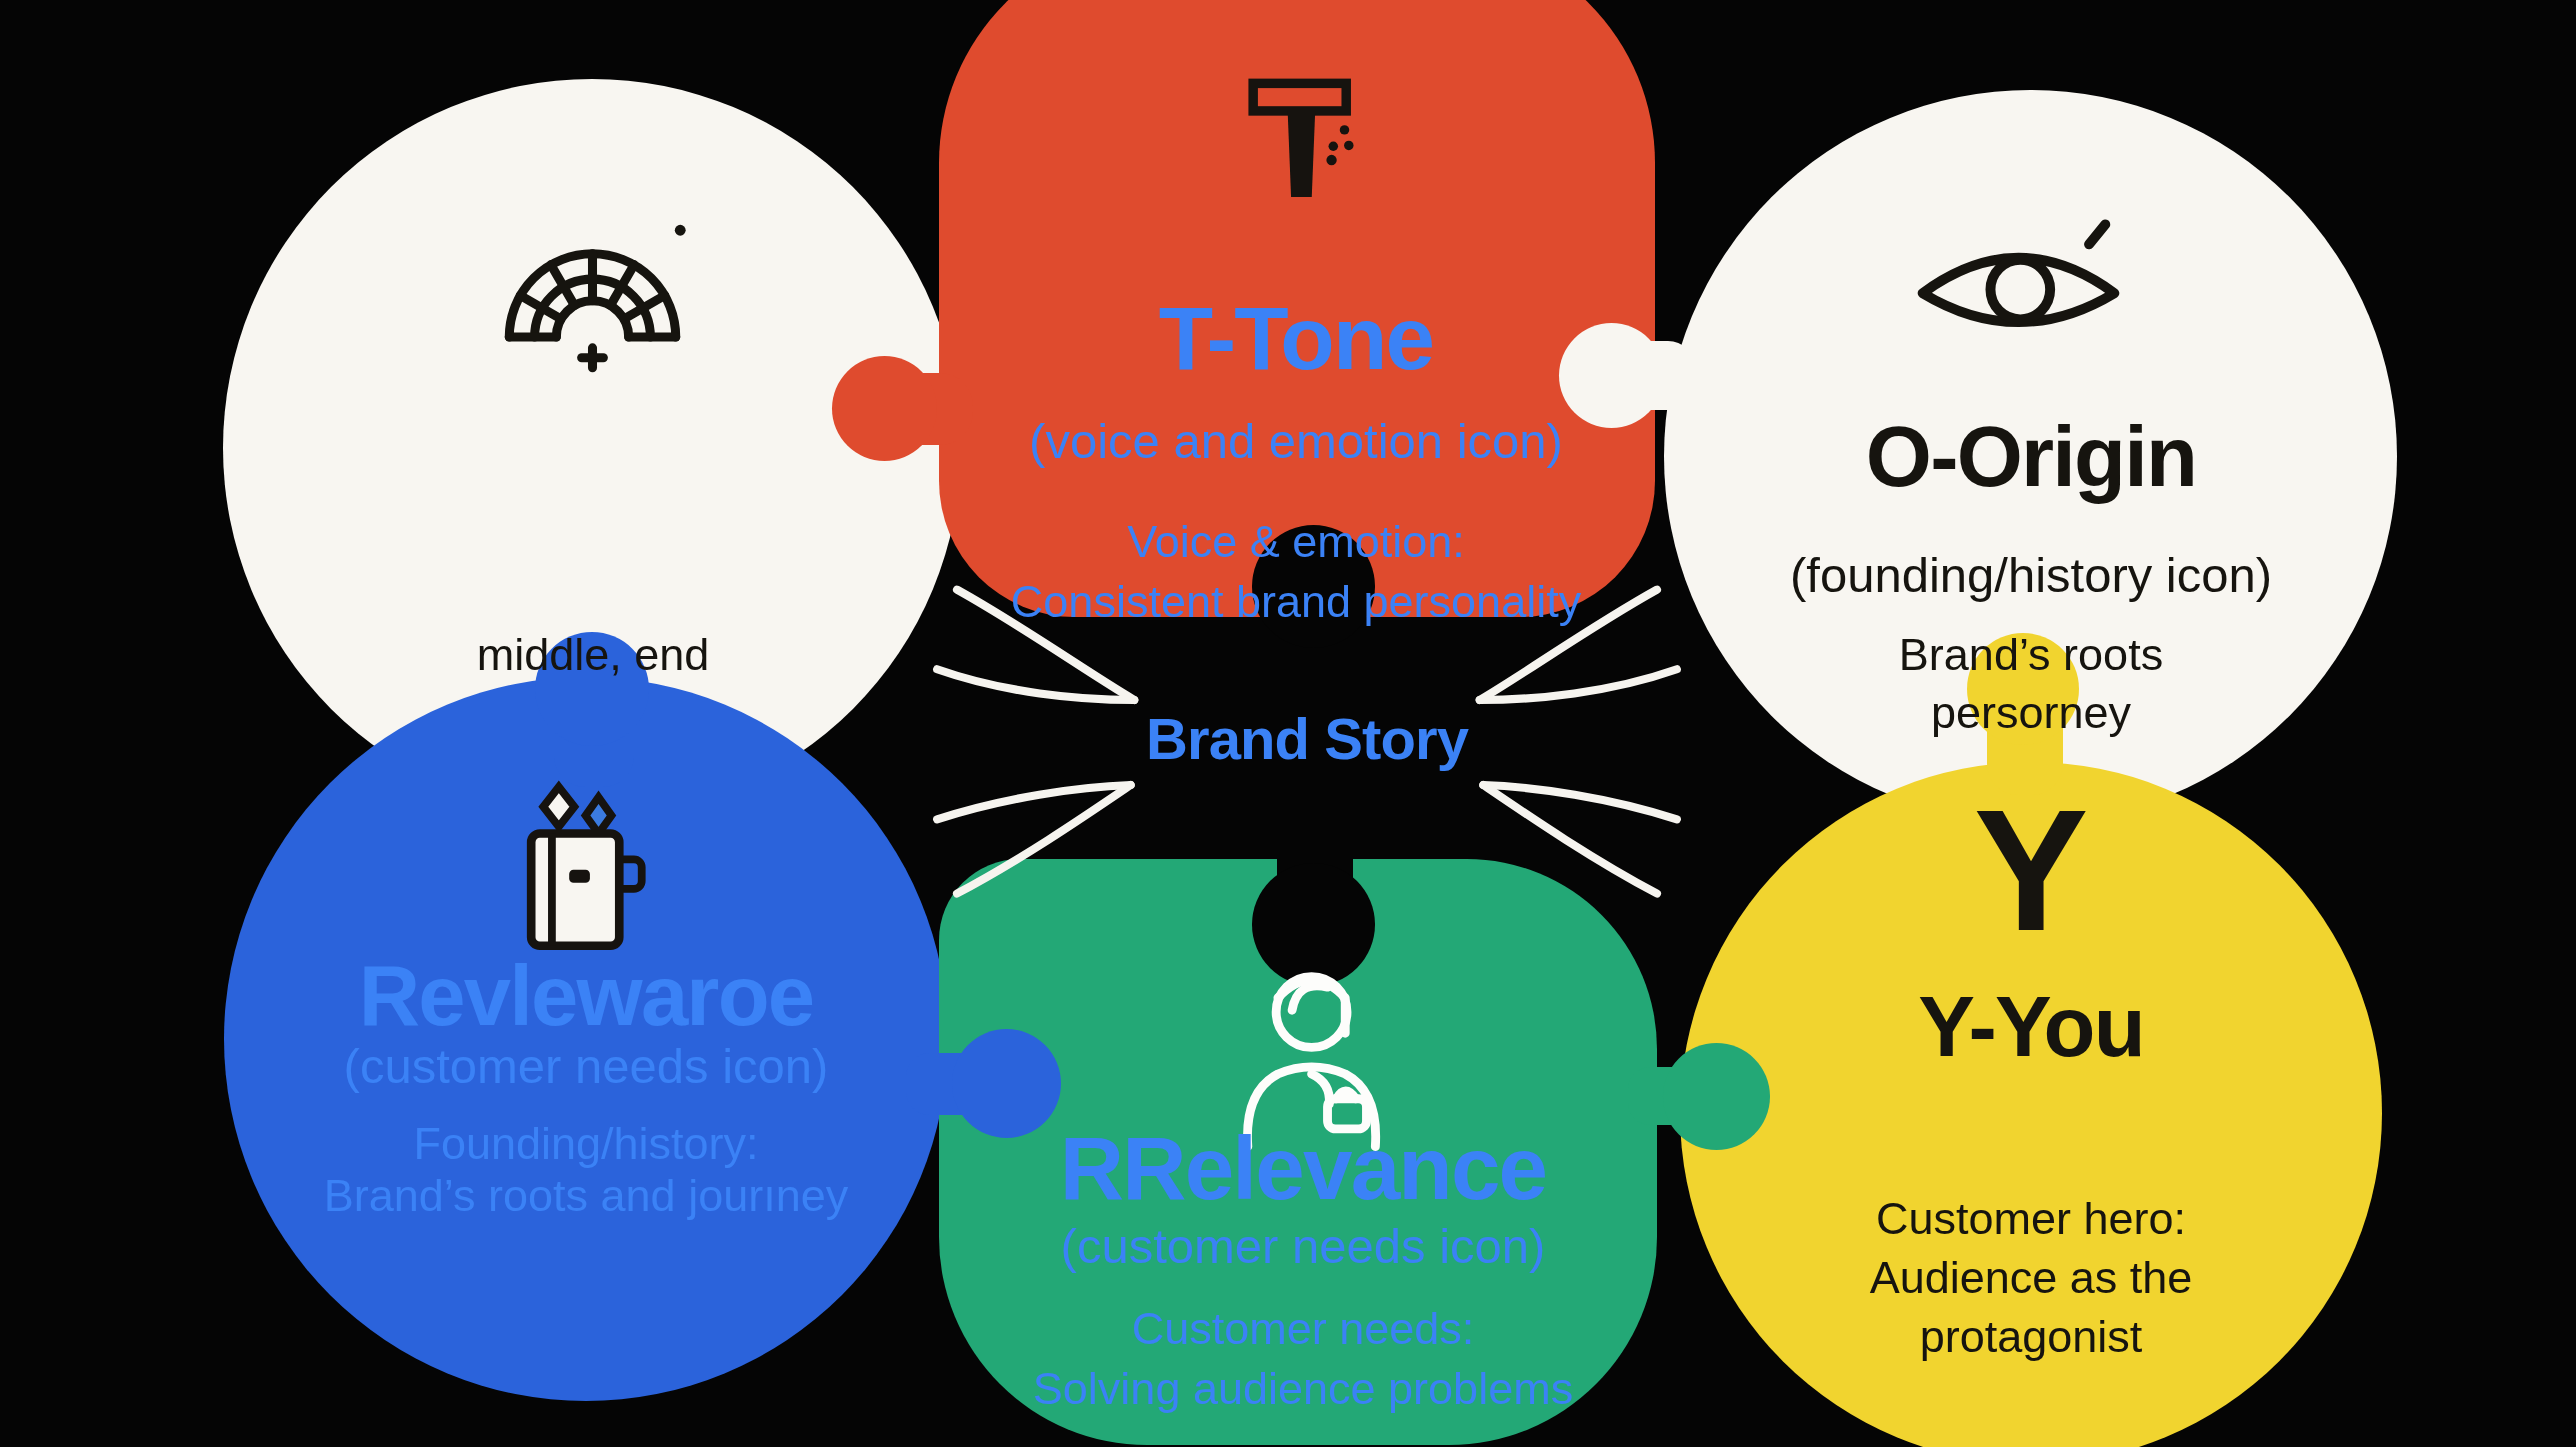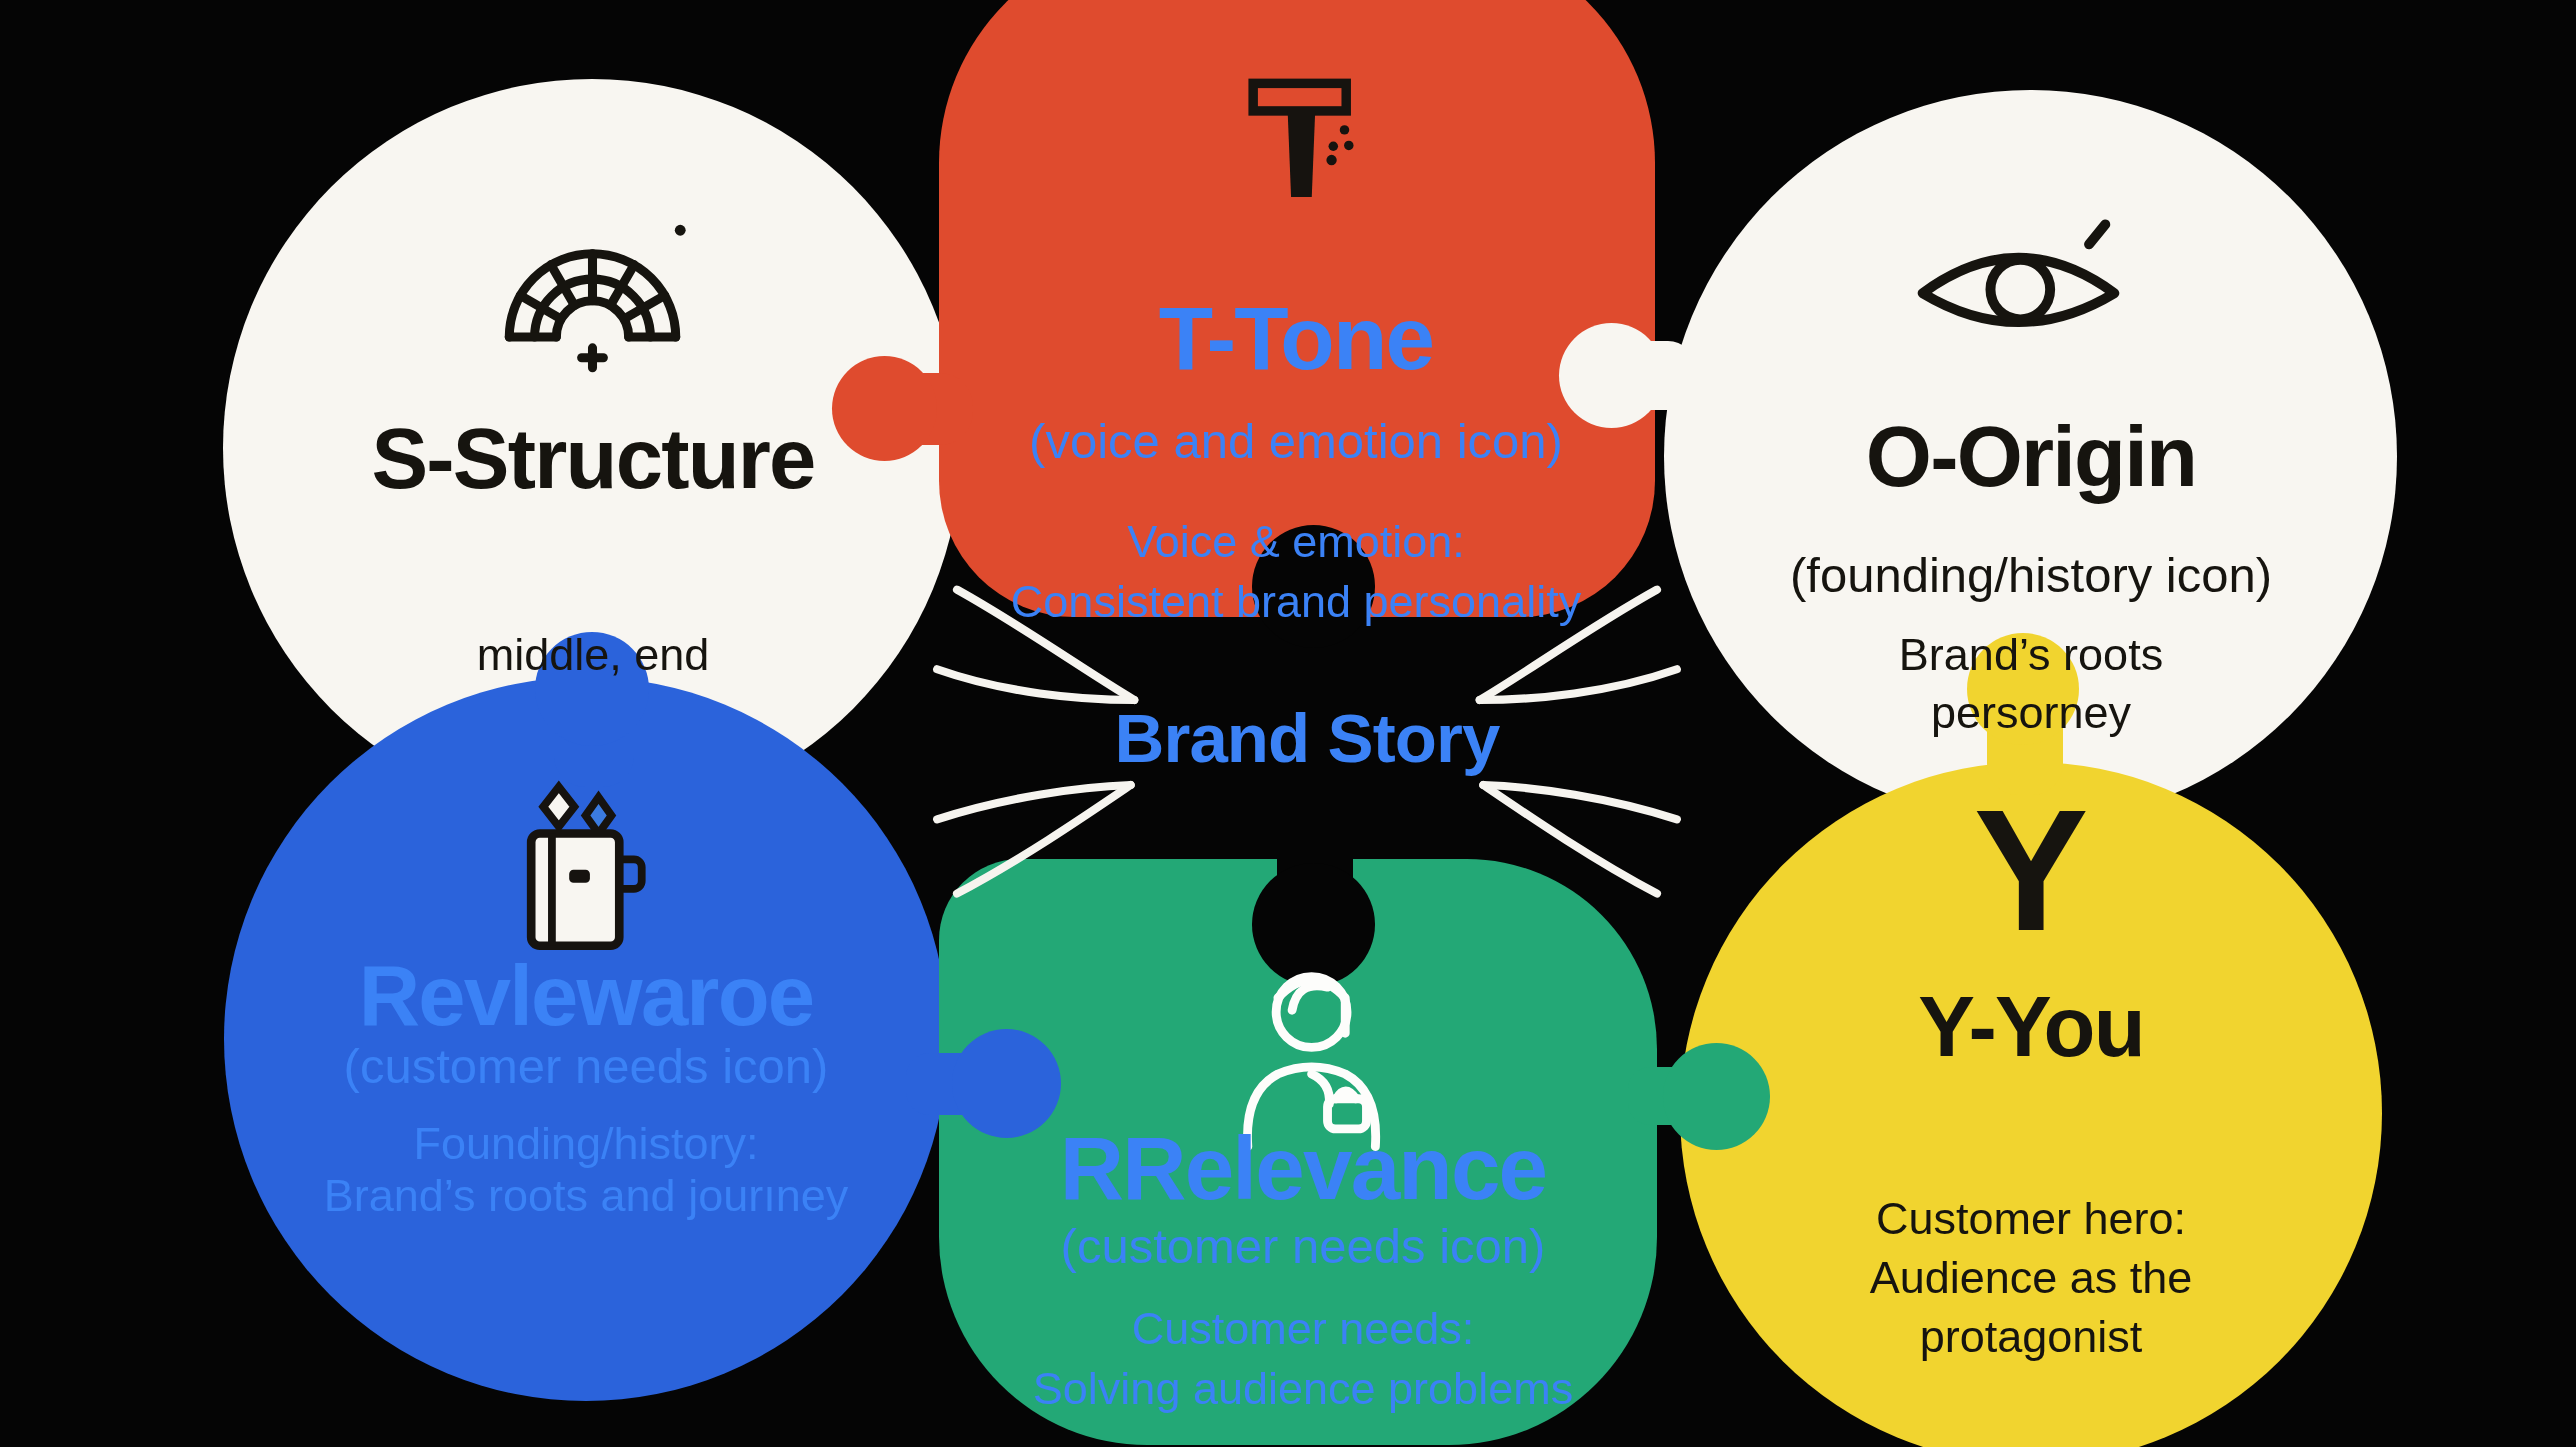--- a/index.html
+++ b/index.html
@@ -78,21 +78,21 @@
   #origin-body{left:1669px;width:724px;top:626px;}
   #review-title{left:224px;width:724px;top:946px;}
   #review-sub{left:224px;width:724px;top:1037px;}
   #review-body{left:224px;width:724px;top:1118px;}
   #relevance-title{left:941px;width:724px;top:1118px;}
   #relevance-sub{left:941px;width:724px;top:1217px;}
   #relevance-body{left:941px;width:724px;top:1299px;}
   #you-title{left:1669px;width:724px;top:977px;}
   #you-sub{left:1669px;width:724px;top:1093px;}
   #you-body{left:1669px;width:724px;top:1189px;}
-  #center-title{left:945px;width:724px;top:695px;font-size:69px;line-height:87px;letter-spacing:-0.9px;}
+  #center-title{left:945px;width:724px;top:695px;font-size:58px;line-height:87px;letter-spacing:-0.9px;}
 
   
   .icon{position:absolute;z-index:6;}
   #icon-arc{left:493px;top:215px;}
   #icon-t{left:1248px;top:78px;}
   #icon-eye{left:1910px;top:217px;}
   #icon-book{left:505px;top:780px;}
   #icon-person{left:1223px;top:957px;}
   #icon-y{left:1669px;width:724px;top:780px;font-size:172px;line-height:181px;font-weight:700;color:#16140F;}
 </style>
@@ -191,21 +191,20 @@
       <path d="M 100,132 Q 122,142 120,166"></path>
       <rect x="118" y="160" width="44" height="34" rx="9"></rect>
       <path d="M 128,160 Q 138,142 150,160"></path>
     </g>
   </svg>
 
   <div id="icon-y" class="txt">Y</div>
 
   <div id="center-title" class="txt title light">Brand Story</div>
 
-  <div id="structure-title" class="txt title dark t94">S-Structure</div>
   <div id="structure-body" class="txt body50 lh64 dark">
     <div>middle, end</div>
   </div>
 
   <div id="tone-title" class="txt title light t98">T-Tone</div>
   <div id="tone-sub" class="txt sub light">(voice and emotion icon)</div>
   <div id="tone-body" class="txt body50 lh66 light">
     <div>Voice &amp; emotion:</div>
     <div>Consistent brand personality</div>
   </div>

